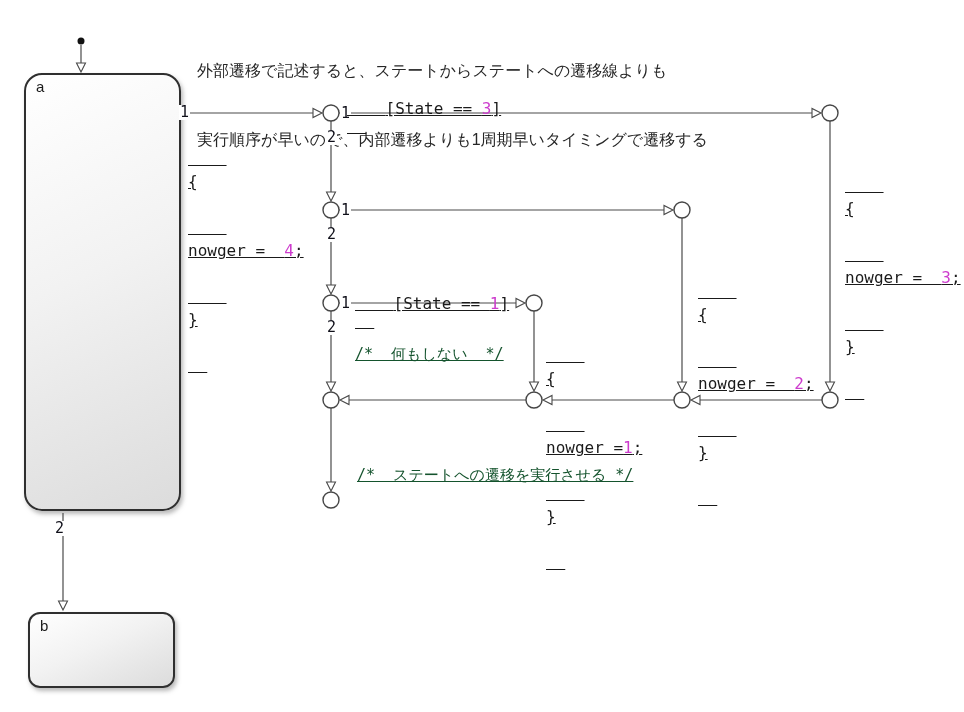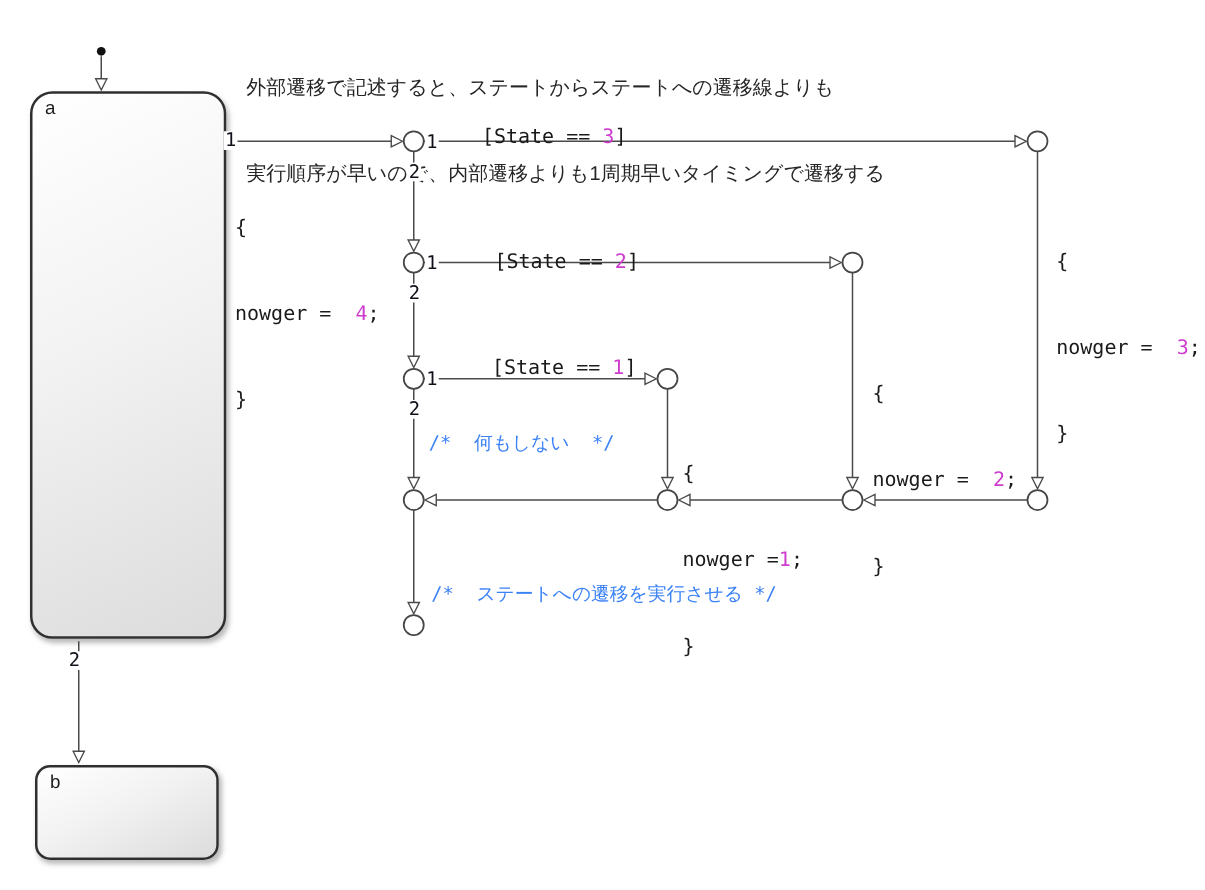--- a/index.html
+++ b/index.html
@@ -18,25 +18,25 @@
     box-shadow:2px 3px 4px rgba(130,130,130,0.55);
   }
   .state-a { left:24px; top:73px; width:153px; height:434px; border-radius:18px; }
   .state-b { left:28px; top:612px; width:143px; height:72px; border-radius:12px; }
   .state-label {
     position:absolute; left:10px; top:3px;
     font-family:"Liberation Sans","DejaVu Sans",sans-serif;
     font-size:15px; color:#1c1c1c;
   }
   svg.wires { position:absolute; left:0; top:0; }
-  .label { position:absolute; white-space:pre; font-size:16px; color:#1a1a1a; }
+  .label { position:absolute; white-space:pre; font-size:16px; color:#1a1a1a;text-decoration:underline; }
   .cond  { line-height:18px; }
   .action { line-height:23px; }
   .num { color:#cd3ccd; }
-  .comment { color:#3b82f6; font-size:15px; line-height:17px; }
+  .comment { color:#14532d; font-size:15px; line-height:17px;margin-left:12px; }
   .order {
     position:absolute; font-size:15px; color:#10101a;
     background:#ffffff; padding:0 1px; line-height:15px; white-space:pre;
   }
 </style>
 </head>
 <body>
 
 <div class="canvas">
 
@@ -110,24 +110,21 @@
   <span class="order" style="left:326px;top:130px">2</span>
   <span class="order" style="left:340px;top:203px">1</span>
   <span class="order" style="left:326px;top:227px">2</span>
   <span class="order" style="left:340px;top:296px">1</span>
   <span class="order" style="left:326px;top:320px">2</span>
   <span class="order" style="left:54px;top:521px">2</span>
 
   <div class="label cond" style="left:347px;top:82px">
     <span>[State == </span><span class="num">3</span><span>]</span>
   </div>
-  <div class="label cond" style="left:357px;top:182px">
-    <span>[State == </span><span class="num">2</span><span>]</span>
-  </div>
-  <div class="label cond" style="left:355px;top:267px">
+  <div class="label cond" style="left:355px;top:277px">
     <span>[State == </span><span class="num">1</span><span>]</span>
   </div>
 
   <div class="label action" style="left:188px;top:124px">
     <div>{</div>
     <div><span>nowger =  </span><span class="num">4</span><span>;</span></div>
     <div>}</div>
   </div>
   <div class="label action" style="left:845px;top:151px">
     <div>{</div>

